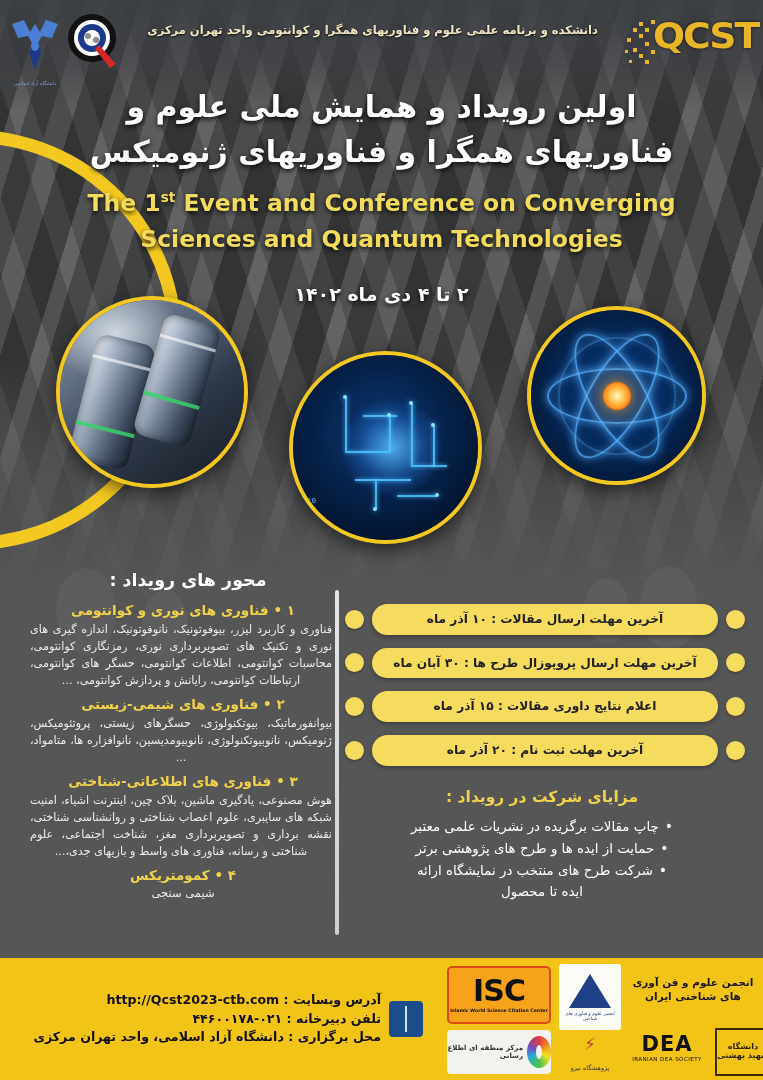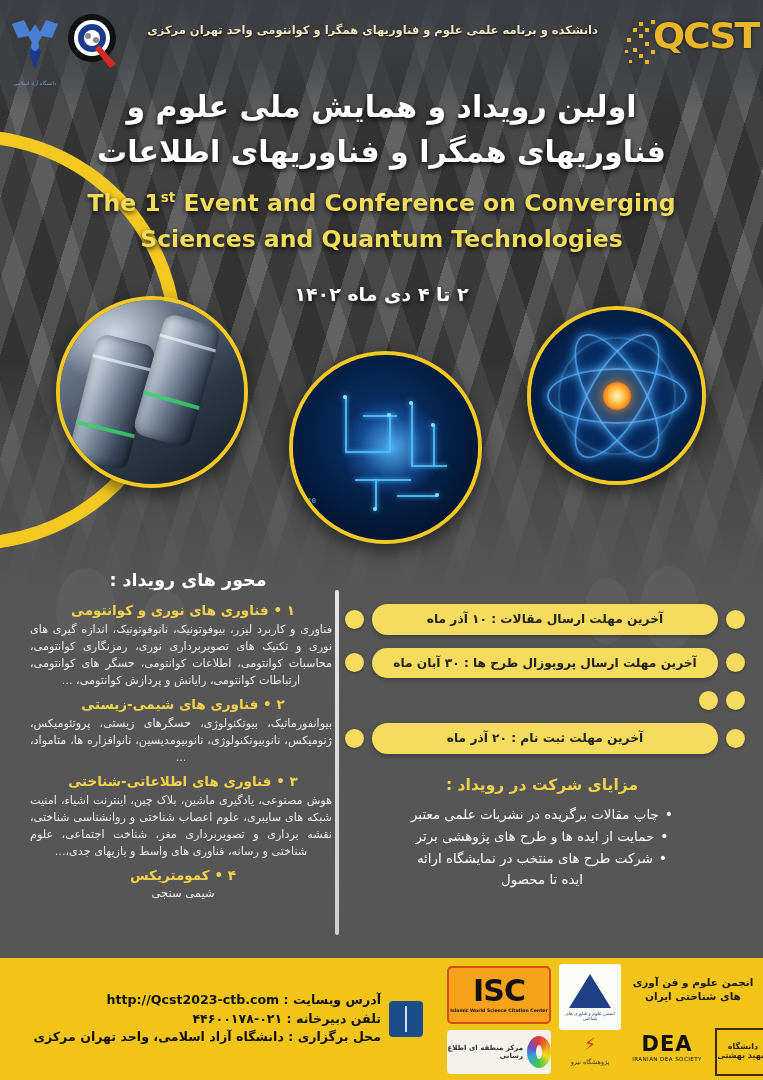--- a/index.html
+++ b/index.html
@@ -283,21 +283,21 @@
     border-bottom:34px solid #1f3f86;
   }
   .cog-cap{ font-size:4.6px; color:#1f3f86; margin-top:3px; text-align:center; direction:rtl;}
   .cog-name{
     left:196px; top:18px; width:128px;
     font-size:10.5px; color:#1a1a1a; direction:rtl; text-align:center;
     font-weight:bold; line-height:1.3;
   }
   .niroo-box{ left:128px; top:78px; width:58px; height:40px; text-align:center;}
   .niroo-bolt{ font-size:17px; color:#C0392B; line-height:1;}
-  .niroo-cap{ font-size:6.4px; color:#333; direction:rtl; margin-top:5px;}
+  .niroo-cap{ font-size:6.4px; color:#333; direction:rtl; margin-top:11px;}
   .dea-box{ left:192px; top:76px; width:84px; height:42px; text-align:center;}
   .dea-word{ font-size:21px; font-weight:bold; color:#111; letter-spacing:1px; direction:ltr; line-height:1;}
   .dea-sub{ font-size:5.6px; color:#111; direction:ltr; letter-spacing:.4px; margin-top:1px;}
   .sbu-box{
     left:282px; top:70px; width:56px; height:48px;
     border:2px solid #3a2a0a; background:#F2C417;
     display:flex; align-items:center; justify-content:center;
   }
   .sbu-txt{ font-size:8px; color:#2b1f06; direction:rtl; text-align:center; font-weight:bold; line-height:1.1;}
 
@@ -385,21 +385,21 @@
           <path d="M27 30 L33 40 L27 58 L21 40 Z" fill="#1B3A8C"></path>
           <ellipse cx="27" cy="34" rx="4" ry="5" fill="#4A7FD4"></ellipse>
         </svg>
         <div class="azad-caption">دانشگاه آزاد اسلامی</div>
       </div>
     </div>
   </div>
 
   <div class="fa-title">
     <div>اولین رویداد و همایش ملی علوم و</div>
-    <div>فناوریهای همگرا و فناوریهای اطلاعات</div>
+    <div>فناوریهای همگرا و فناوریهای ژنومیکس</div>
   </div>
 
   <div class="en-title">
     <div>
       <span>The 1</span><sup>st</sup>
       <span>Event and Conference on Converging</span>
     </div>
     <div>Sciences and Quantum Technologies</div>
   </div>
 
@@ -503,20 +503,21 @@
       </div>
 
       <div class="pill-row">
         <div class="dot"></div>
         <div class="pill">آخرین مهلت ارسال پروپوزال طرح ها : ۳۰ آبان ماه</div>
         <div class="dot"></div>
       </div>
 
       <div class="pill-row">
         <div class="dot"></div>
+        <div class="pill">اعلام نتایج داوری مقالات : ۱۵ آذر ماه</div>
         <div class="dot"></div>
       </div>
 
       <div class="pill-row">
         <div class="dot"></div>
         <div class="pill">آخرین مهلت ثبت نام : ۲۰ آذر ماه</div>
         <div class="dot"></div>
       </div>
 
       <div class="benefits">

